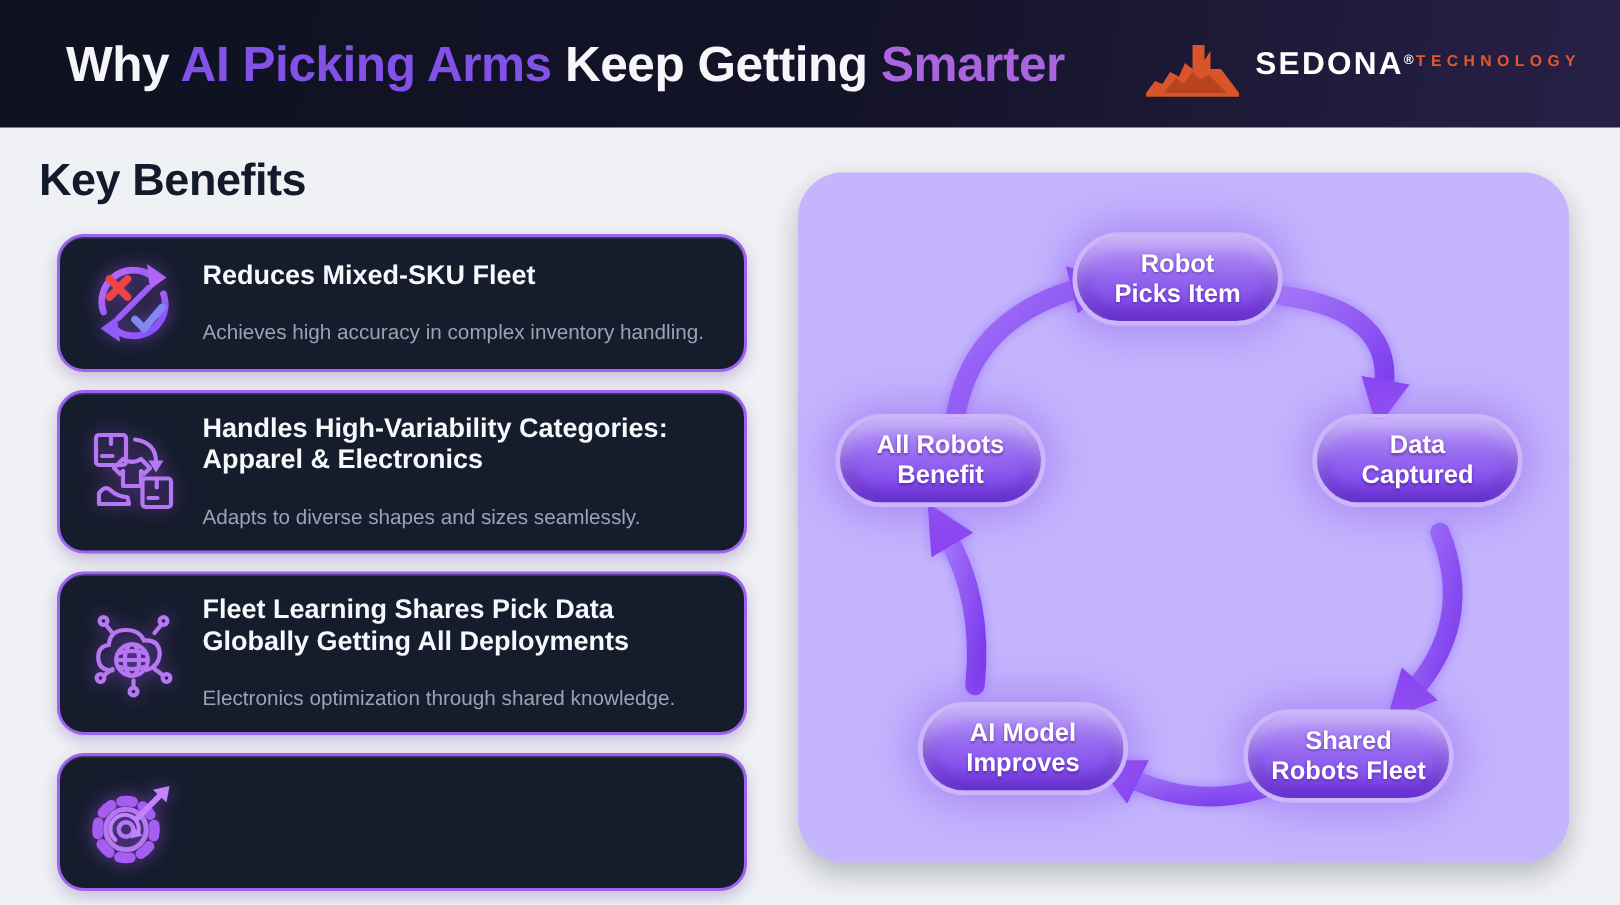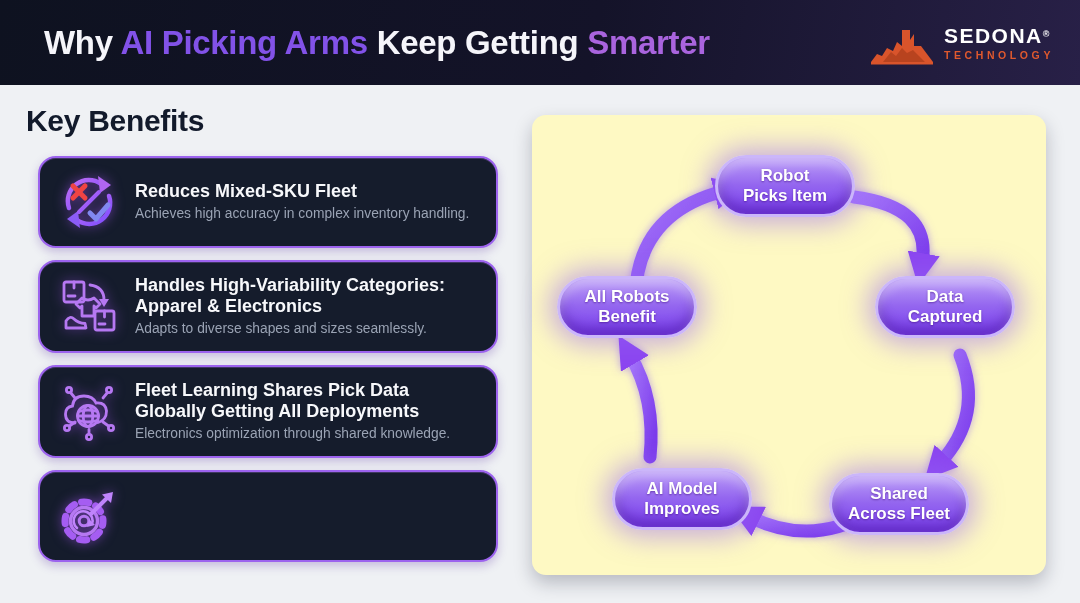--- a/index.html
+++ b/index.html
@@ -11,21 +11,21 @@
     position:absolute; left:0; top:0; width:1080px; height:85px;
     background:linear-gradient(100deg,#0e1220 0%,#141329 55%,#282047 100%);
     display:flex; align-items:center; justify-content:space-between;
     padding:0 26px 0 44px;
   }
   .title { font-size:33px; font-weight:800; letter-spacing:-0.3px; white-space:nowrap; }
   .t-white { color:#f5f5fa; }
   .t-purple { color:#8252e8; }
   .t-violet { color:#a964de; }
   .logo { display:flex; align-items:center; gap:9px; }
-  .logo-text { display:flex; flex-direction:column; line-height:1; }
+  .logo-text { display:flex; flex-direction:row; line-height:1; }
   .logo-name { color:#ffffff; font-size:21px; font-weight:800; letter-spacing:1.5px; }
   .logo-reg { font-size:9px; vertical-align:super; font-weight:700; }
   .logo-tag { color:#e0592e; font-size:10.5px; font-weight:700; letter-spacing:3.6px; margin-top:4px; }
 
   
   .kb-heading {
     position:absolute; left:26px; top:104px;
     font-size:30px; font-weight:800; color:#121a2b; letter-spacing:-0.3px;
   }
   .cards {
@@ -37,26 +37,26 @@
     border:2.5px solid #9c63ee;
     border-radius:18px;
     padding:13px 18px;
     min-height:92px;
     display:flex; align-items:center; gap:15px;
     box-shadow:0 4px 10px rgba(90,50,160,0.28), inset 0 1px 0 rgba(190,140,255,.25);
   }
   .card-icon { flex-shrink:0; width:62px; height:62px;
     filter:drop-shadow(0 0 6px rgba(168,85,247,.55)); }
   .card-title { font-size:18px; font-weight:700; color:#f7f8fb; line-height:1.18; white-space:pre-line; }
-  .card-sub { font-size:13.8px; color:#9aa3b4; margin-top:4px; line-height:1.2; }
+  .card-sub { font-size:13.8px; color:#9aa3b4; margin-top:20px; line-height:1.2; }
 
   
   .panel {
     position:absolute; left:532px; top:115px; width:514px; height:460px;
-    background:#fef9c3; border-radius:14px;
+    background:#c4b5fd; border-radius:30px;
     box-shadow:0 8px 18px rgba(20,25,45,0.25);
   }
   .arrows { position:absolute; left:0; top:0; width:514px; height:460px; }
   .pill {
     position:absolute; width:140px; height:62px; border-radius:31px;
     display:flex; align-items:center; justify-content:center; text-align:center;
     font-size:17px; font-weight:700; color:#ffffff; line-height:1.15; white-space:pre-line;
     border:3px solid #cbb6fa;
     background:linear-gradient(180deg,#bb9df8 0%,#9466ef 48%,#7a3ff0 100%);
     box-shadow:0 0 26px 7px rgba(150,100,245,.50),
@@ -206,18 +206,18 @@
       <path d="M 338 398 Q 278 432 218 402" marker-end="url(#ah)"></path>
       <path d="M 118 342 Q 124 284 98 240" marker-end="url(#ah)"></path>
     </g>
   </svg>
 
   <div class="pill pill-robot">Robot
 Picks Item</div>
   <div class="pill pill-data">Data
 Captured</div>
   <div class="pill pill-shared">Shared
-Across Fleet</div>
+Robots Fleet</div>
   <div class="pill pill-ai">AI Model
 Improves</div>
   <div class="pill pill-all">All Robots
 Benefit</div>
 </div>
 
 </body></html>

